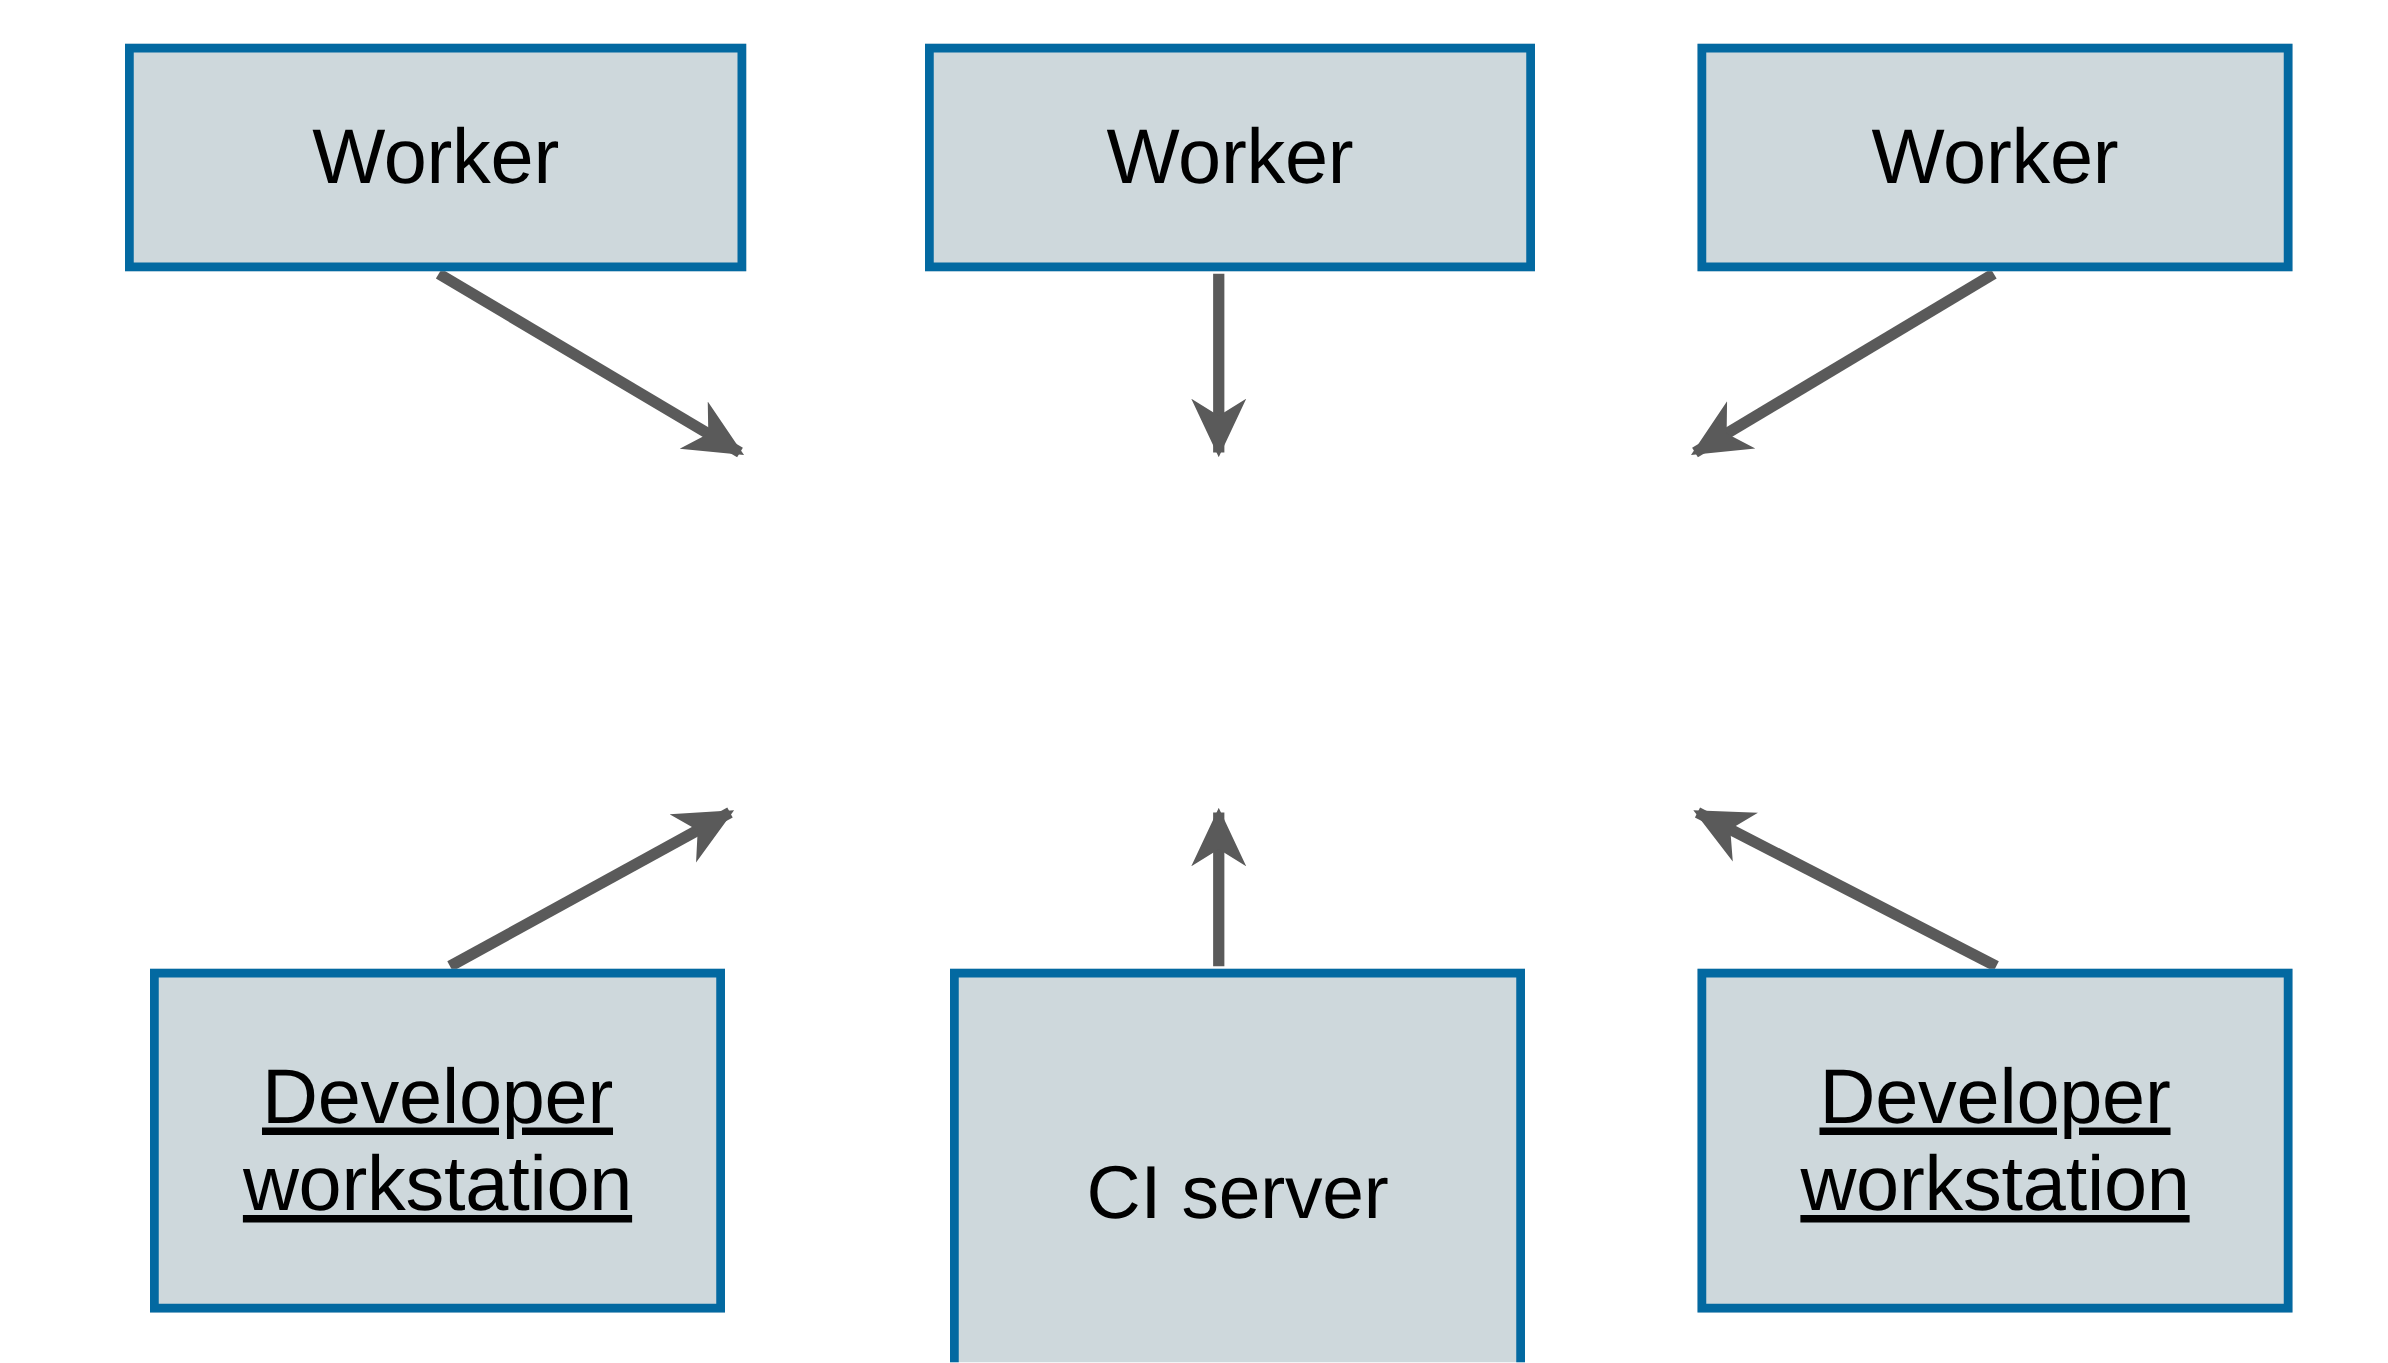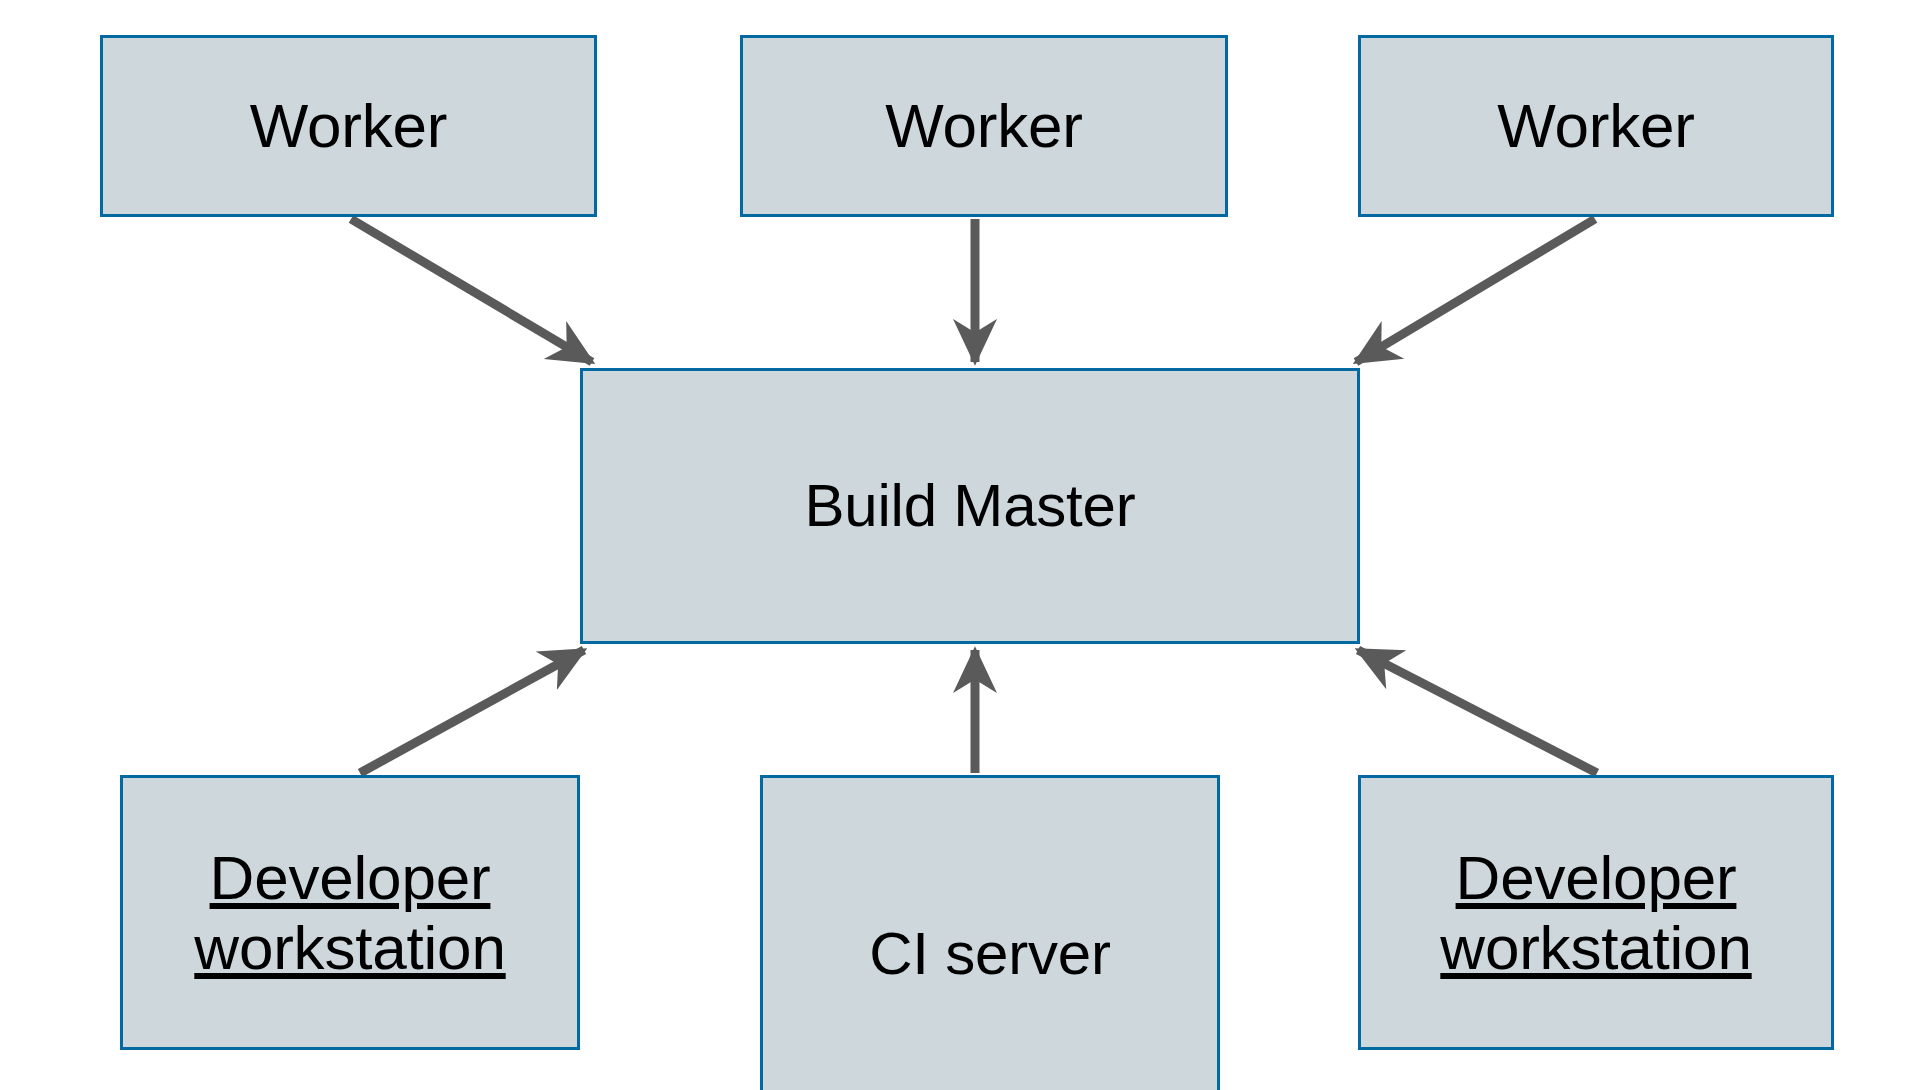--- a/index.html
+++ b/index.html
@@ -23,21 +23,21 @@
     left: 0;
     top: 0;
     width: 1910px;
     height: 1090px;
     pointer-events: none;
   }
   .node {
     position: absolute;
     box-sizing: border-box;
     background: #ced8dc;
-    border: 3px solid #0369a1;
+    border: 7px solid #0369a1;
     display: flex;
     align-items: center;
     justify-content: center;
     text-align: center;
   }
   .node-label {
     color: #000000;
     font-family: "Liberation Sans", sans-serif;
     font-weight: 400;
     line-height: 1.12;
@@ -95,23 +95,20 @@
   </div>
 
   <div class="node" id="node-worker-2">
     <span class="node-label">Worker</span>
   </div>
 
   <div class="node" id="node-worker-3">
     <span class="node-label">Worker</span>
   </div>
 
-  <div class="node" id="node-build-master">
-    <span class="node-label">Build Master</span>
-  </div>
 
   <div class="node" id="node-dev-ws-1">
     <span class="node-label">Developer
 workstation</span>
   </div>
 
   <div class="node" id="node-ci-server">
     <span class="node-label">CI server</span>
   </div>
 

